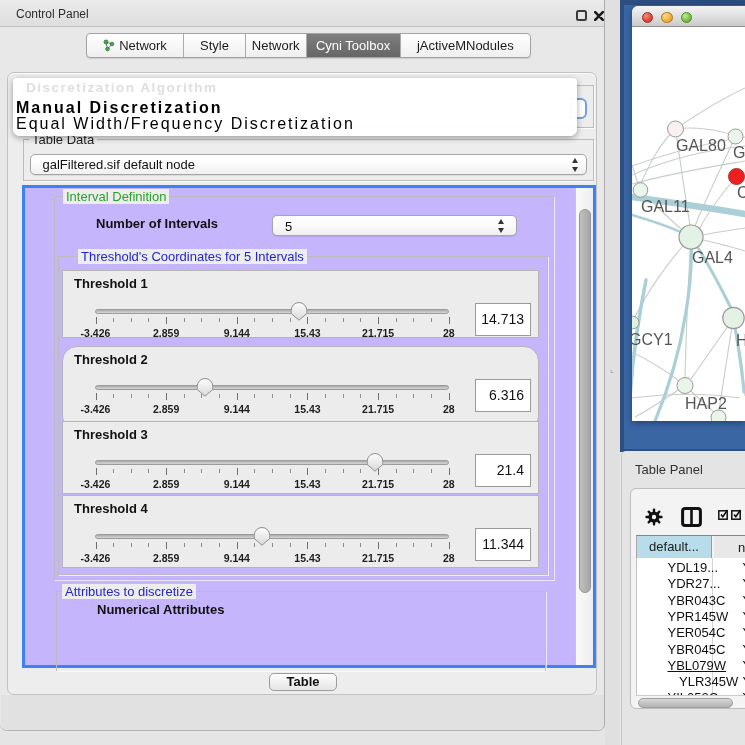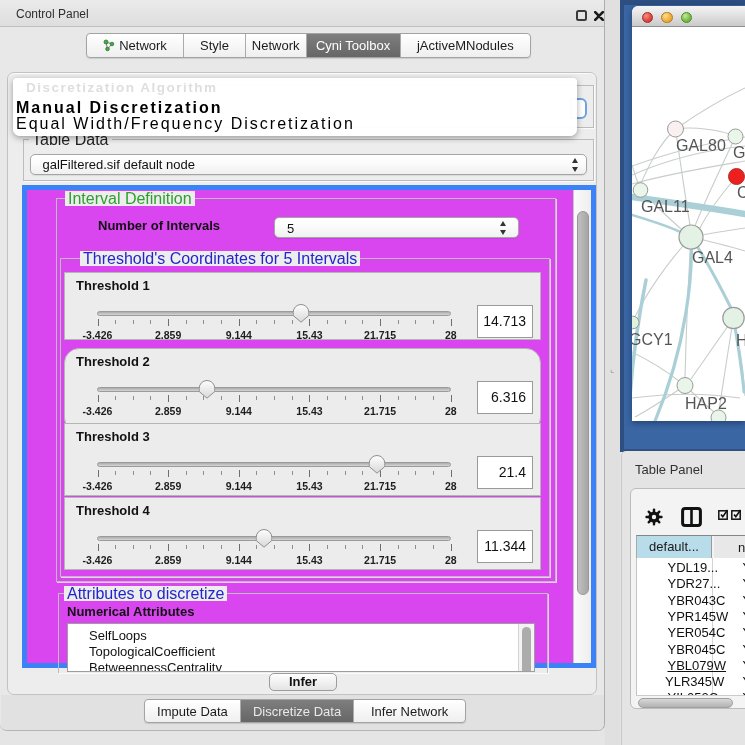--- a/index.html
+++ b/index.html
@@ -26,37 +26,37 @@
   #top-tabs  { left:86px; top:33px; width:445px; height:25px; }
   #bottom-tabs { left:144px; top:699px; width:322px; height:24px; }
   #bottom-tabs .seg.sel { color:#E9E9E9; }
 
   
   #main-panel { left:7px; top:72px; width:590px; height:623px; background:#EDEDED;
     border:1px solid #C2C2C2; border-radius:7px; box-shadow:inset 0 1px 0 #FBFBFB; }
 
   
   .gbox { border:1px solid #BCBCBC; box-shadow:inset 0 0 0 0 #fff,1px 1px 0 rgba(255,255,255,0.7); }
-  .gtitle { position:absolute; top:-8px; background:#EDEDED; padding:0 3px; font-size:16px; line-height:15px; white-space:nowrap;text-align:right; }
+  .gtitle { position:absolute; top:-8px; background:#EDEDED; padding:0 3px; font-size:13px; line-height:15px; white-space:nowrap;text-align:right; }
 
   
   .combo { border:1px solid #A5A5A5; border-radius:5px;
     background:linear-gradient(#FFFFFF 0%,#FBFBFB 45%,#F0F0F0 100%);
     box-shadow:0 1px 1px rgba(0,0,0,0.08); }
   .combo .ctext { position:absolute; left:12px; top:50%; transform:translateY(-50%);
     font-size:13px; color:#111; white-space:nowrap; }
   .arrows { position:absolute; width:9px; }
   .arrows .up, .arrows .dn { position:absolute; left:1px; width:0; height:0;
     border-left:3.6px solid transparent; border-right:3.6px solid transparent; }
   .arrows .up { border-bottom:5px solid #333; top:0; }
   .arrows .dn { border-top:5px solid #333; bottom:0; }
 
   
   #scroll-panel { left:14px; top:112px; width:574px; height:483px;
-    border:5px solid #3b82f6; background:#d946ef; }
+    border:3px solid #3b82f6; background:#c4b5fd; }
   #v-scrollbar { right:0; top:0; width:18px; height:100%;
     background:linear-gradient(90deg,#FAFAFA,#EEEEEE); border-left:1px solid #C6C6C6; }
   #v-thumb { left:2.5px; top:21px; width:12px; height:384px; border-radius:6px;
     background:linear-gradient(90deg,#C0C0C0,#A6A6A6); border:1px solid #979797; }
 
   
   .thr-panel { position:absolute; left:37px; width:477px; background:#ECECEC;
     border:1px solid #B5B5B5; }
   .thr-title { position:absolute; left:11px; top:5px; font-size:13px; font-weight:bold; color:#111; }
   .thr-value { position:absolute; left:412px; top:32px; width:56px; height:33px;
@@ -382,52 +382,31 @@
               </defs>
               <path d="M0.7,8.3 A7.8,7.8 0 0 1 16.3,8.3 L16.3,11.5 L8.5,18.2 L0.7,11.5 Z" fill="url(#thg3)" stroke="#8F8F8F" stroke-width="1"></path>
             </svg>
             <div class="thr-value">11.344</div>
           </div>
         </div>
 
       <div class="abs gbox" style="left:31px; top:402.5px; width:490px; height:80px; border-bottom:none;">
         <span class="gtitle" style="left:5px; color:#2424CF;">Attributes to discretize</span>
       </div>
-      <span class="abs" style="left:20px; top:414px; font-size:13px; font-weight:bold; color:#111;padding-left:20px;">Numerical Attributes</span>
-      <div class="abs" id="attr-list" style="left:40px; top:433px;">
-        <div id="attr-items">
-            <div class="attr-item" style="top: 3.5px;">SelfLoops</div>
-            <div class="attr-item" style="top: 19.5px;">TopologicalCoefficient</div>
-            <div class="attr-item" style="top: 35.5px;">BetweennessCentrality</div>
-          </div>
-        <div id="attr-sb">
-            <div id="attr-thumb"></div>
-          </div>
-      </div>
+      <span class="abs" style="left:52px; top:414px; font-size:13px; font-weight:bold; color:#111;padding-left:20px;">Numerical Attributes</span>
 
       <div class="abs" id="v-scrollbar">
         <div class="abs" id="v-thumb"></div>
       </div>
     </div>
 
-    <div class="abs" id="apply-btn" style="left:261px; top:600px;">Infer</div>
+    <div class="abs" id="apply-btn" style="left:261px; top:600px;">Table</div>
   </div>
 
   <div class="abs" id="cp-footer" style="left:1px; top:695px; width:603px; height:35px; background:#E1E1E1; border-radius:0 0 7px 7px;"></div>
-  <div class="abs seg-bar" id="bottom-tabs">
-      <div class="seg" style="width: 96.5px;">
-        <span>Impute Data</span>
-      </div>
-      <div class="seg sel" style="width: 114px;">
-        <span>Discretize Data</span>
-      </div>
-      <div class="seg" style="width: 111.5px;">
-        <span>Infer Network</span>
-      </div>
-    </div>
 </div>
 
 <div class="abs" id="algo-cap"></div>
 
 <div class="abs" id="algo-popup">
   <span id="ghost-title">Discretization Algorithm</span>
   <div id="popup-items">
       <div class="popup-item" style="top: 21px; font-weight: bold;">Manual Discretization</div>
       <div class="popup-item" style="top: 36.8px; font-weight: normal;">Equal Width/Frequency Discretization</div>
     </div>
@@ -545,21 +524,21 @@
             <div class="trow" style="left: 6.5px; top: 35.1px;">YBR043C</div>
             <div class="trow" style="left: 81.5px; top: 35.1px;">YBR0</div>
             <div class="trow" style="left: 6.5px; top: 51.4px;">YPR145W</div>
             <div class="trow" style="left: 81.5px; top: 51.4px;">YPR1</div>
             <div class="trow" style="left: 6.5px; top: 67.7px;">YER054C</div>
             <div class="trow" style="left: 81.5px; top: 67.7px;">YER0</div>
             <div class="trow" style="left: 6.5px; top: 84px;">YBR045C</div>
             <div class="trow" style="left: 81.5px; top: 84px;">YBR0</div>
             <div class="trow" style="left: 6.5px; top: 100.3px; text-decoration: underline;">YBL079W</div>
             <div class="trow" style="left: 81.5px; top: 100.3px;">YBL0</div>
-            <div class="trow" style="left: 4px; top: 116.6px;">YLR345W</div>
+            <div class="trow" style="left: 18px; top: 116.6px;">YLR345W</div>
             <div class="trow" style="left: 81.5px; top: 116.6px;">YLR3</div>
             <div class="trow" style="left: 6.5px; top: 132.9px;">YIL052C</div>
             <div class="trow" style="left: 81.5px; top: 132.9px;">YIL0</div>
           </div>
       </div>
     </div>
     <div id="tp-hscroll">
       <div id="tp-hthumb"></div>
     </div>
   </div>

